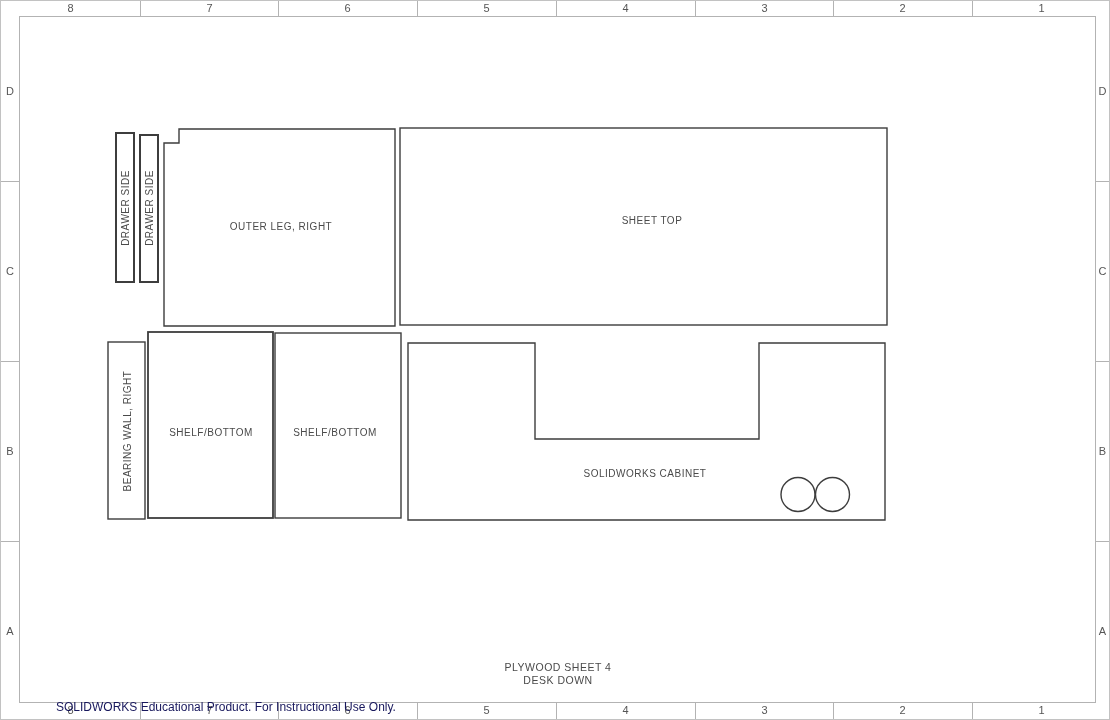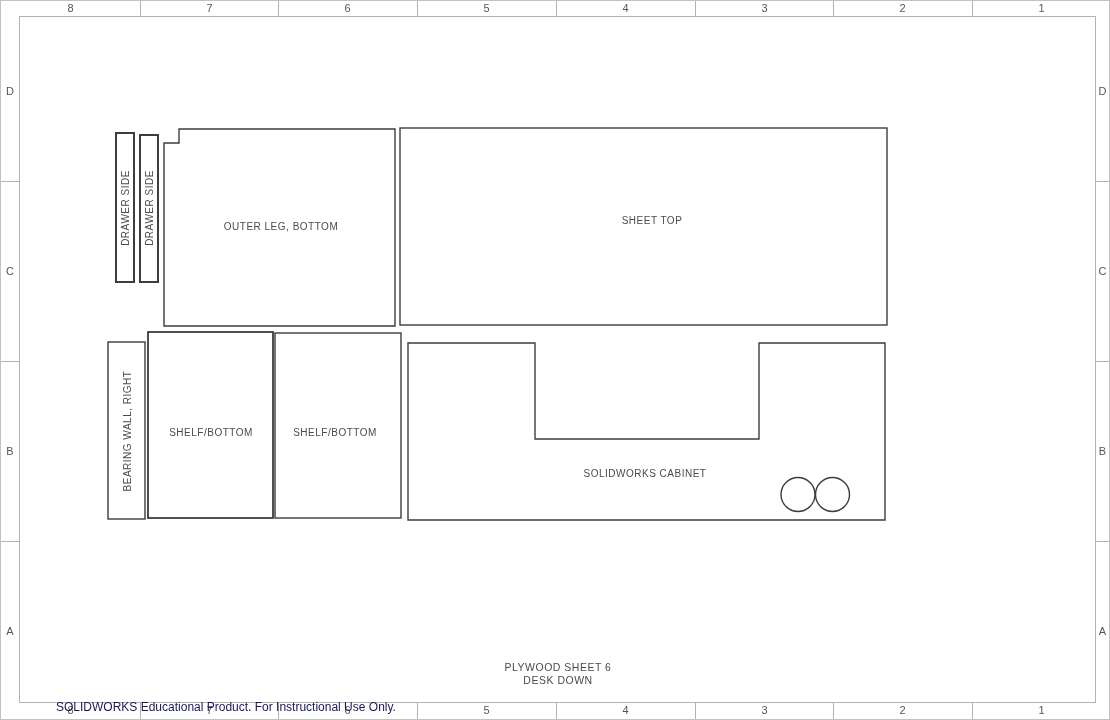--- a/index.html
+++ b/index.html
@@ -114,27 +114,27 @@
     <rect x="107" y="341" width="37" height="177"></rect>
     <rect x="147" y="331" width="125" height="186" stroke-width="1.8"></rect>
     <rect x="274" y="332" width="126" height="185"></rect>
     <polygon points="407,342 534,342 534,438 758,438 758,342 884,342 884,519 407,519"></polygon>
     <circle cx="797" cy="493.5" r="17"></circle>
     <circle cx="831.5" cy="493.5" r="17"></circle>
   </svg>
 
   <div class="part-label vert" style="left:124px;top:207px">DRAWER SIDE</div>
   <div class="part-label vert" style="left:148px;top:207px">DRAWER SIDE</div>
-  <div class="part-label" style="left:280px;top:225px">OUTER LEG, BOTTOM</div>
+  <div class="part-label" style="left:280px;top:225px">OUTER LEG, RIGHT</div>
   <div class="part-label" style="left:651px;top:219px">SHEET TOP</div>
   <div class="part-label vert" style="left:126px;top:430px">BEARING WALL, RIGHT</div>
   <div class="part-label" style="left:210px;top:431px">SHELF/BOTTOM</div>
   <div class="part-label" style="left:334px;top:431px">SHELF/BOTTOM</div>
   <div class="part-label" style="left:644px;top:472px">SOLIDWORKS CABINET</div>
 
   <div class="sheet-title">
-    <div>PLYWOOD SHEET 6</div>
+    <div>PLYWOOD SHEET 4</div>
     <div>DESK DOWN</div>
   </div>
 
   <div class="footer-note">SOLIDWORKS Educational Product. For Instructional Use Only.</div>
 
 </div>
 
 </body></html>

